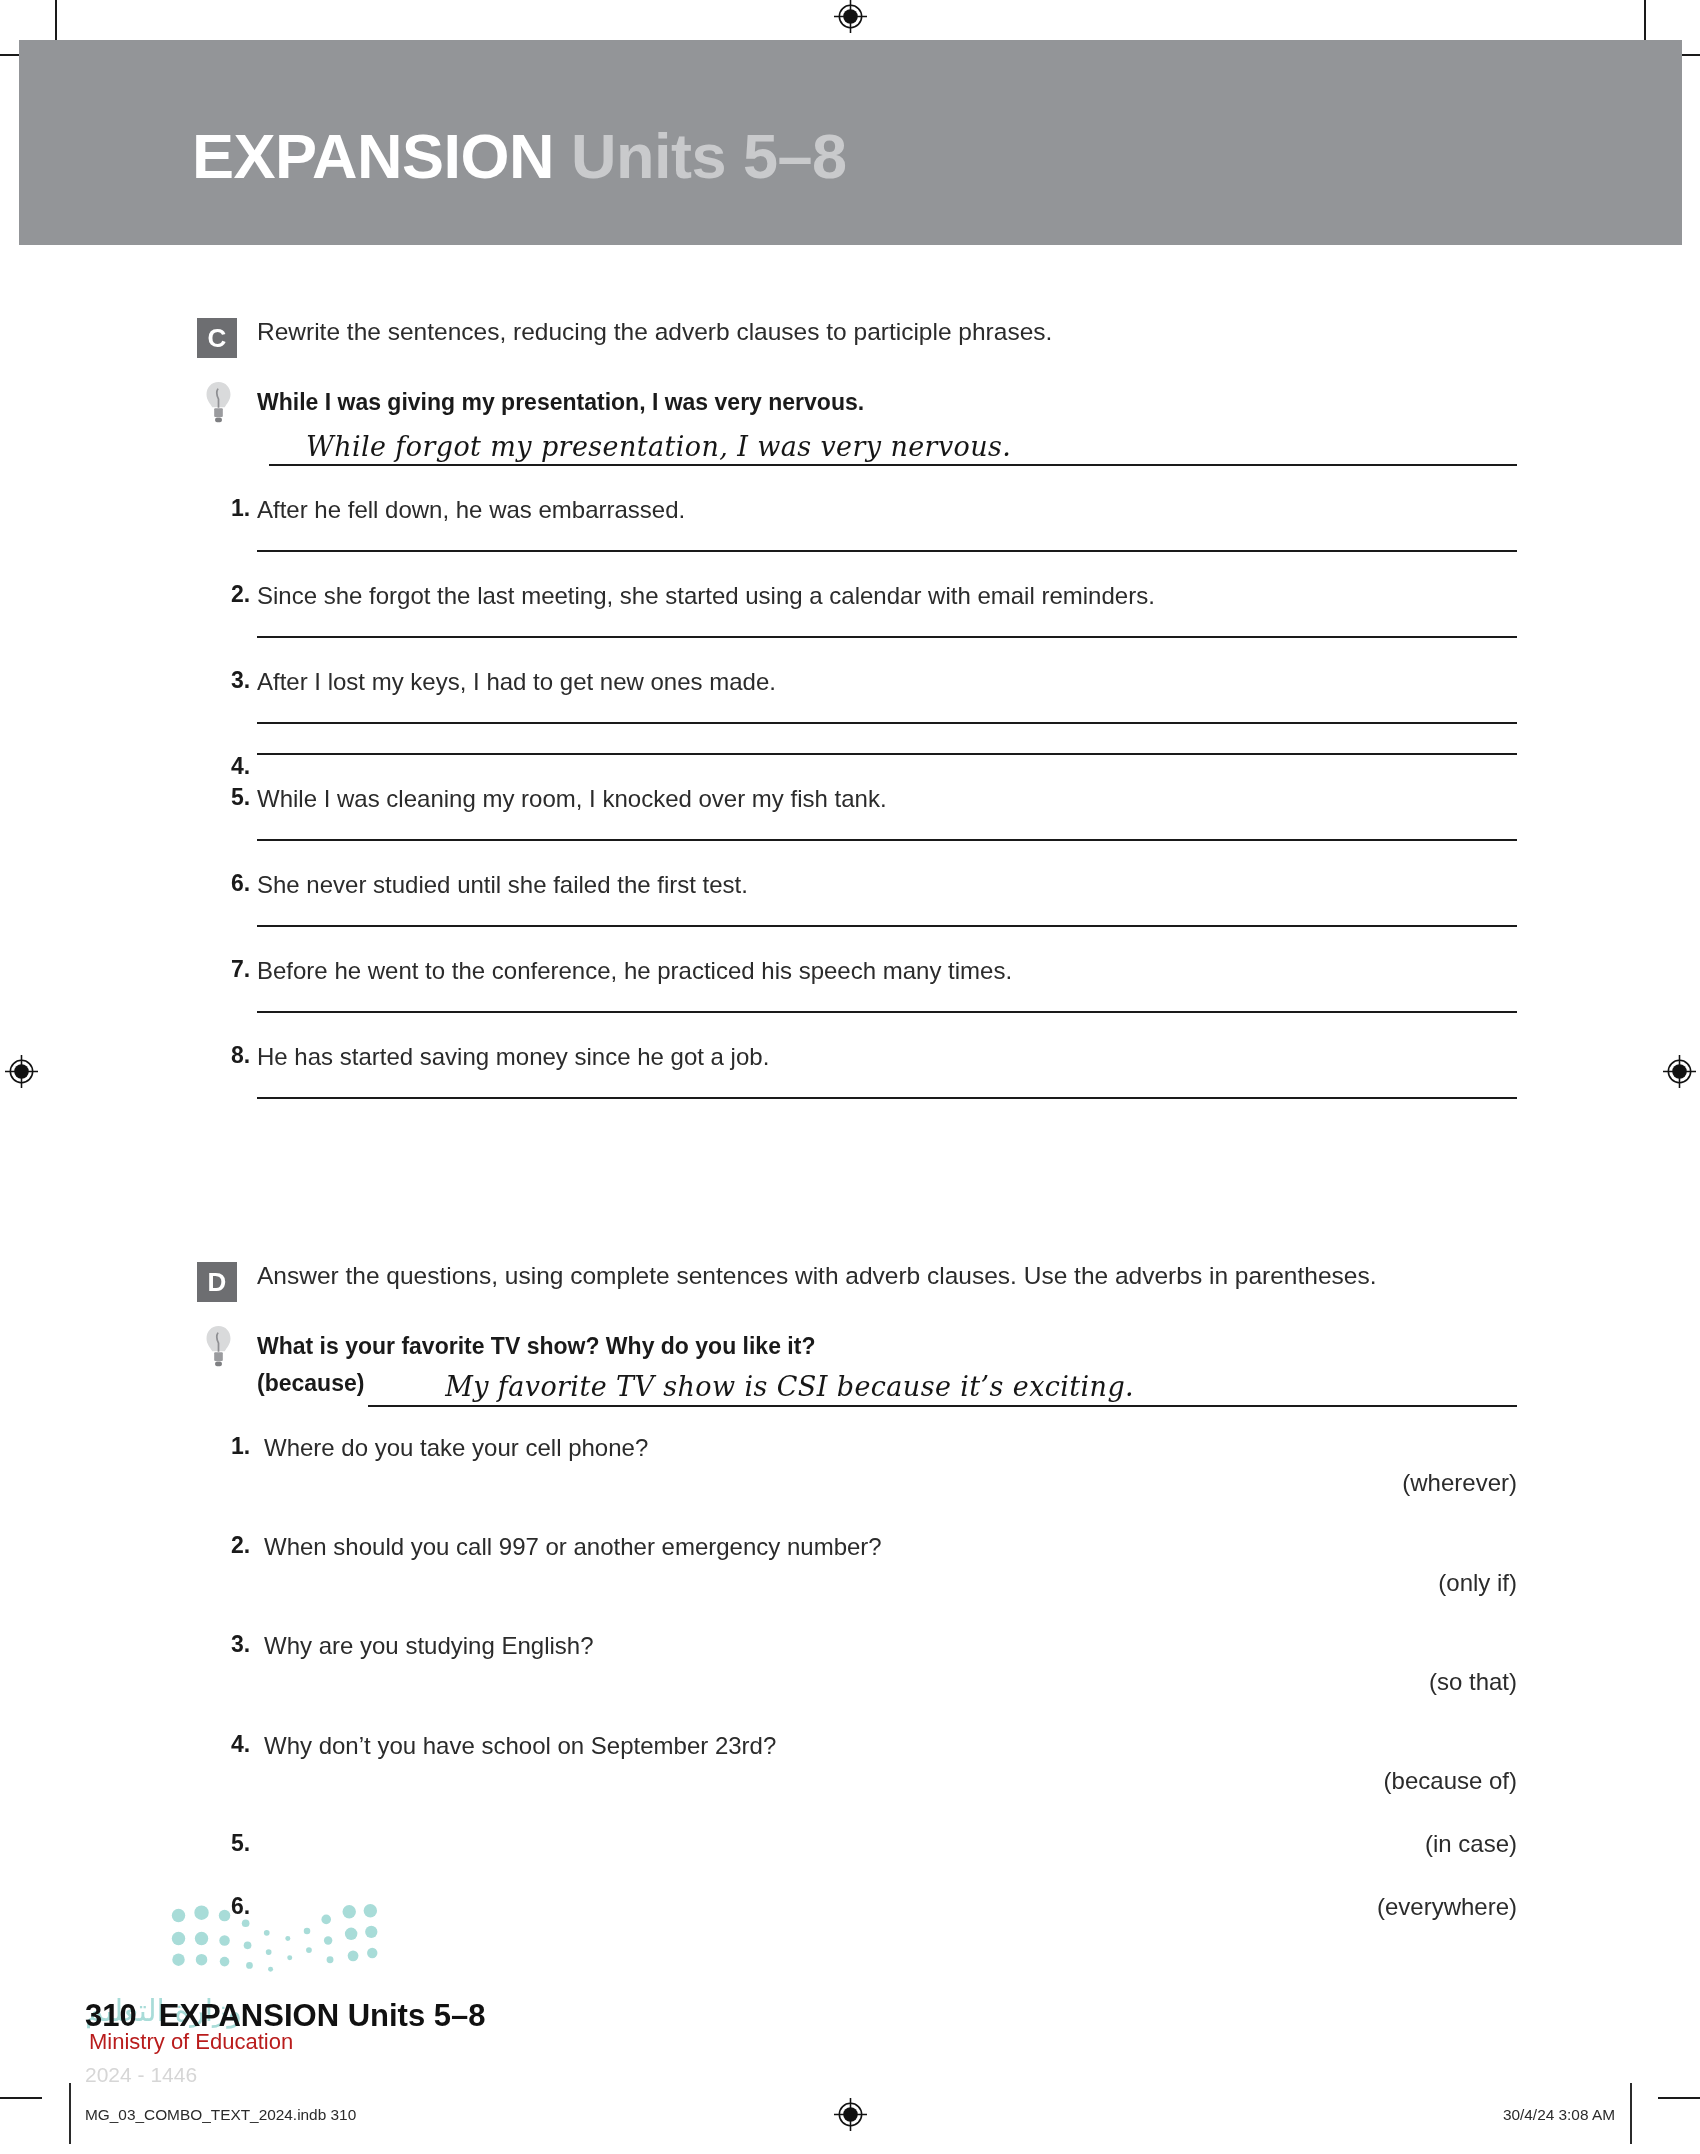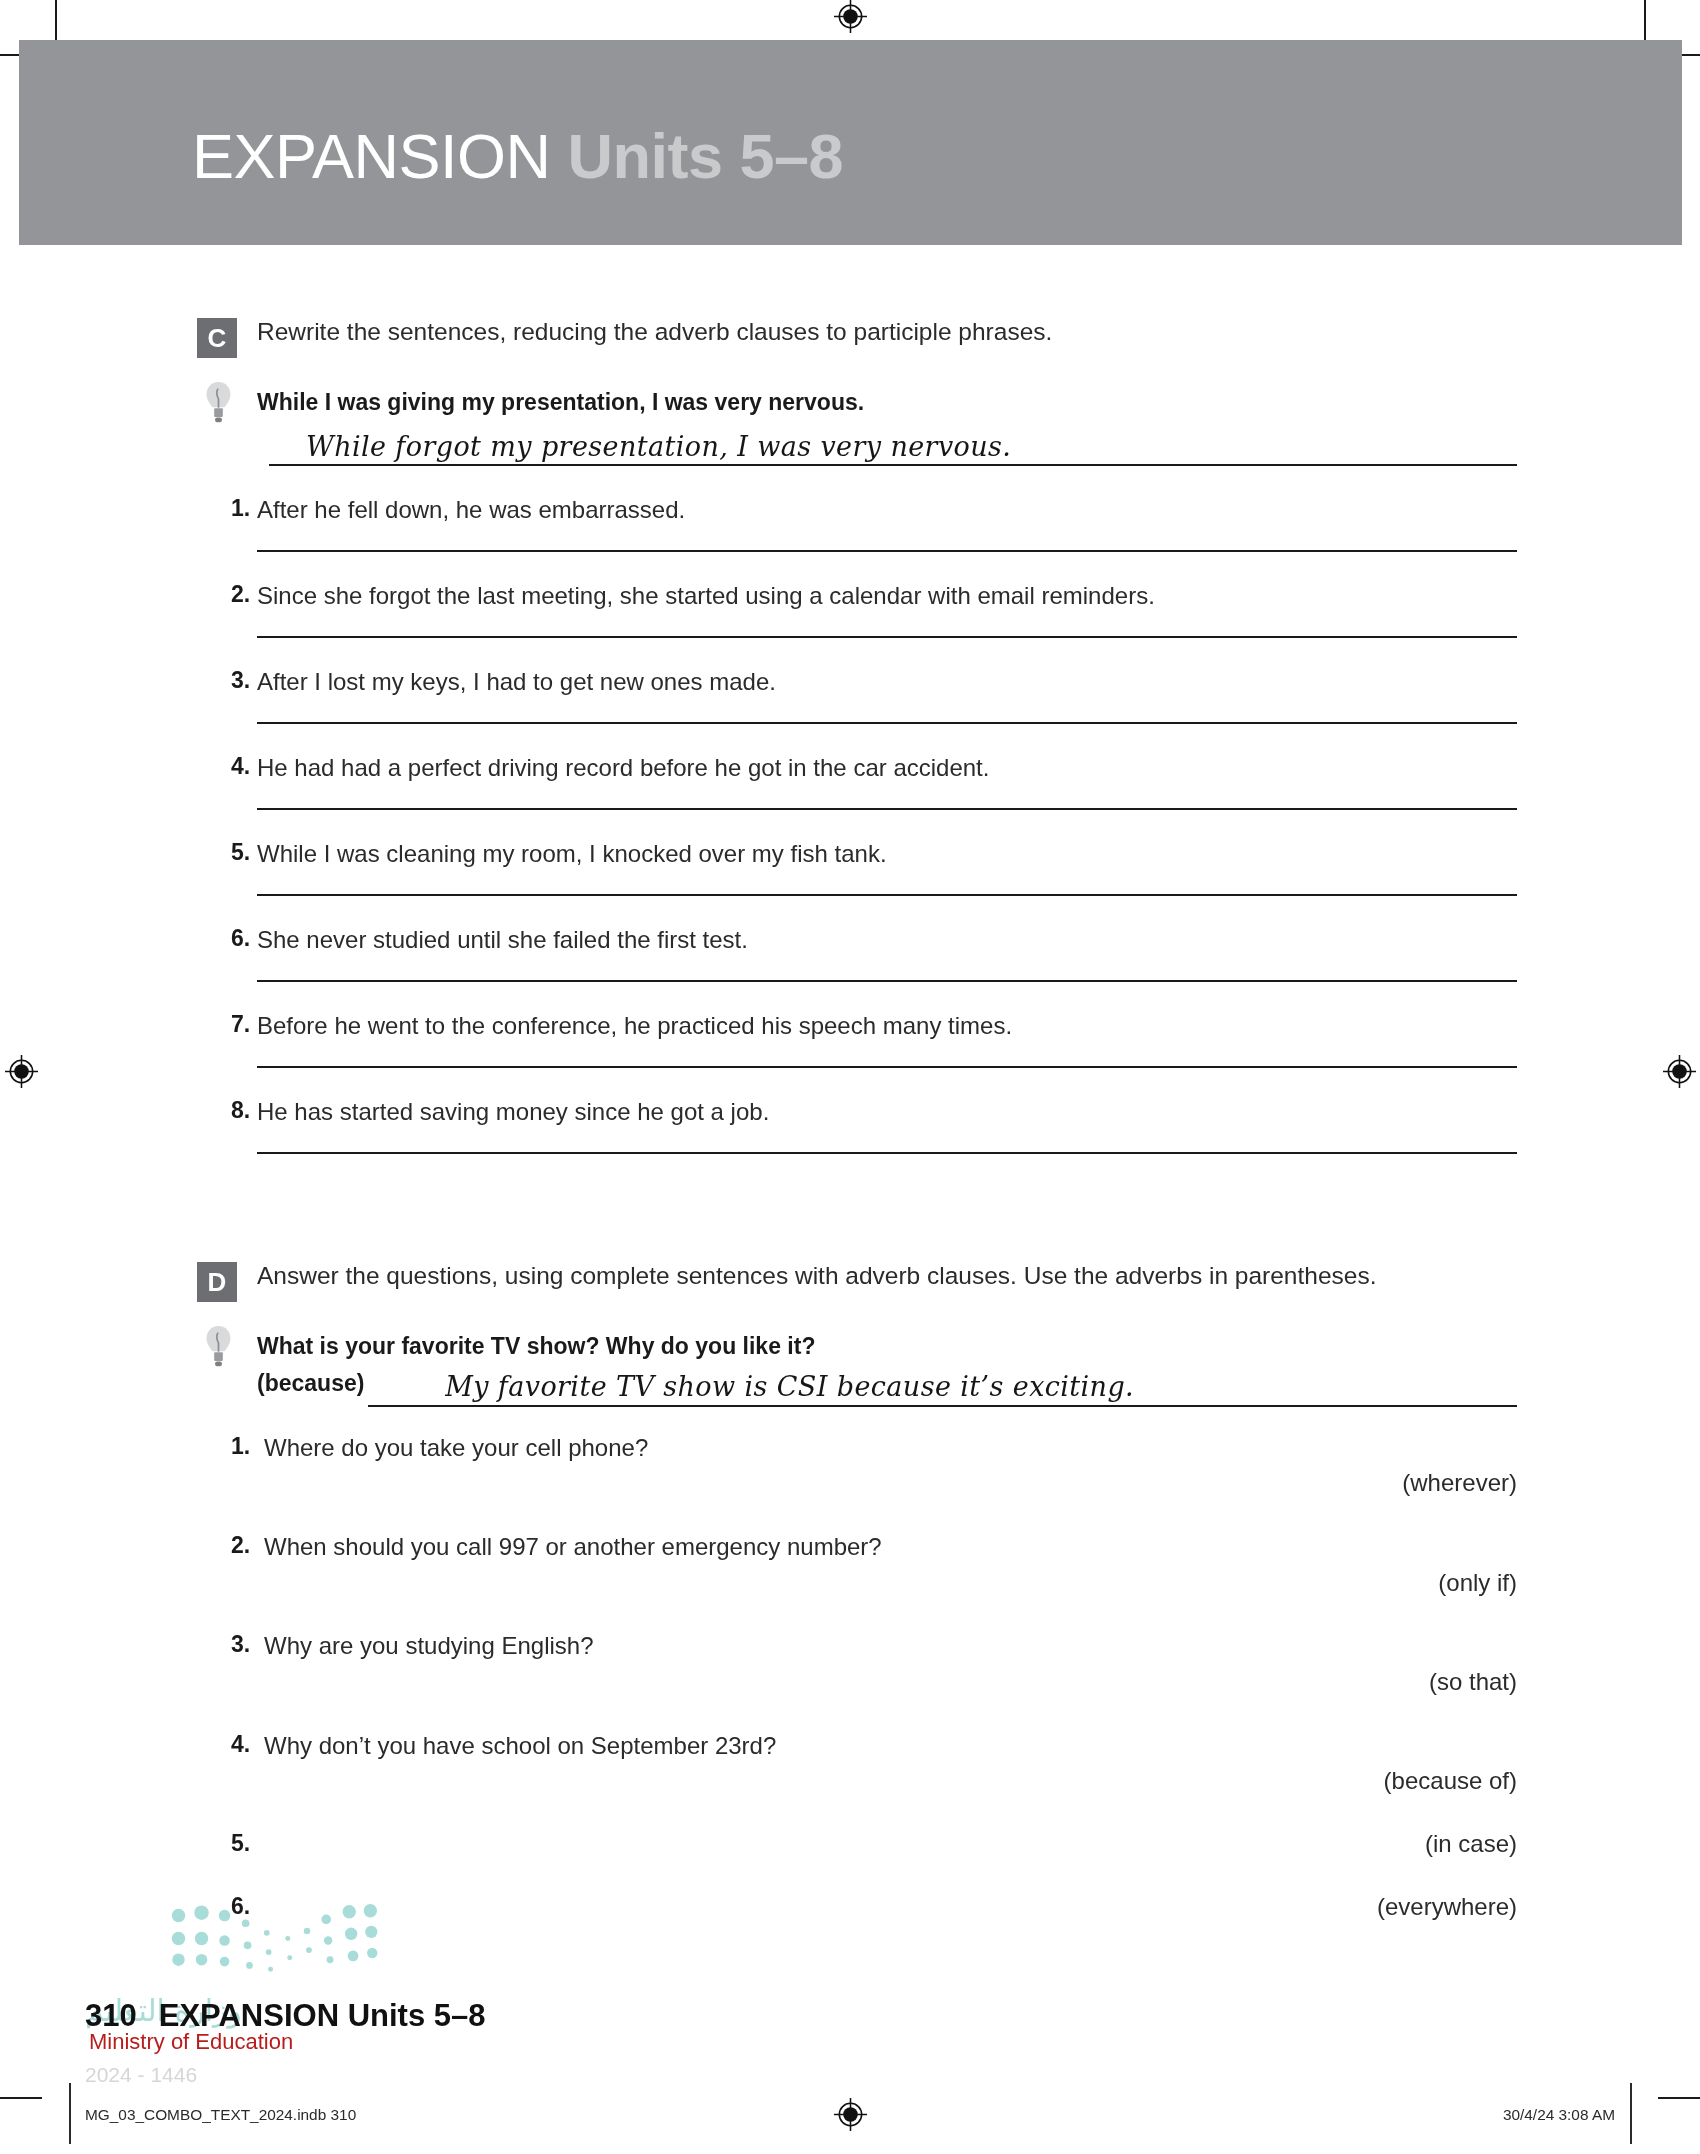--- a/index.html
+++ b/index.html
@@ -45,21 +45,21 @@
   #banner-title {
     position: absolute;
     left: 173px;
     top: 85px;
     white-space: nowrap;
     font-size: 63px;
     line-height: 1;
     letter-spacing: -0.5px;
   }
   #banner-title .word-main {
-    font-weight: normal;
+    font-weight: bold;
     color: #ffffff;
   }
   #banner-title .word-sub {
     font-weight: bold;
     color: #c9cacc;
   }
 
   
   .exercise {
     position: absolute;
@@ -364,21 +364,20 @@
           <div class="item-text">Since she forgot the last meeting, she started using a calendar with email reminders.</div>
           <div class="blank-line"></div>
         </div>
         <div class="item-c" style="margin-top: 29px;">
           <div class="item-num">3.</div>
           <div class="item-text">After I lost my keys, I had to get new ones made.</div>
           <div class="blank-line"></div>
         </div>
         <div class="item-c" style="margin-top: 29px;">
           <div class="item-num">4.</div>
-          <div class="item-text">He had had a perfect driving record before he got in the car accident.</div>
           <div class="blank-line"></div>
         </div>
         <div class="item-c" style="margin-top: 29px;">
           <div class="item-num">5.</div>
           <div class="item-text">While I was cleaning my room, I knocked over my fish tank.</div>
           <div class="blank-line"></div>
         </div>
         <div class="item-c" style="margin-top: 29px;">
           <div class="item-num">6.</div>
           <div class="item-text">She never studied until she failed the first test.</div>

